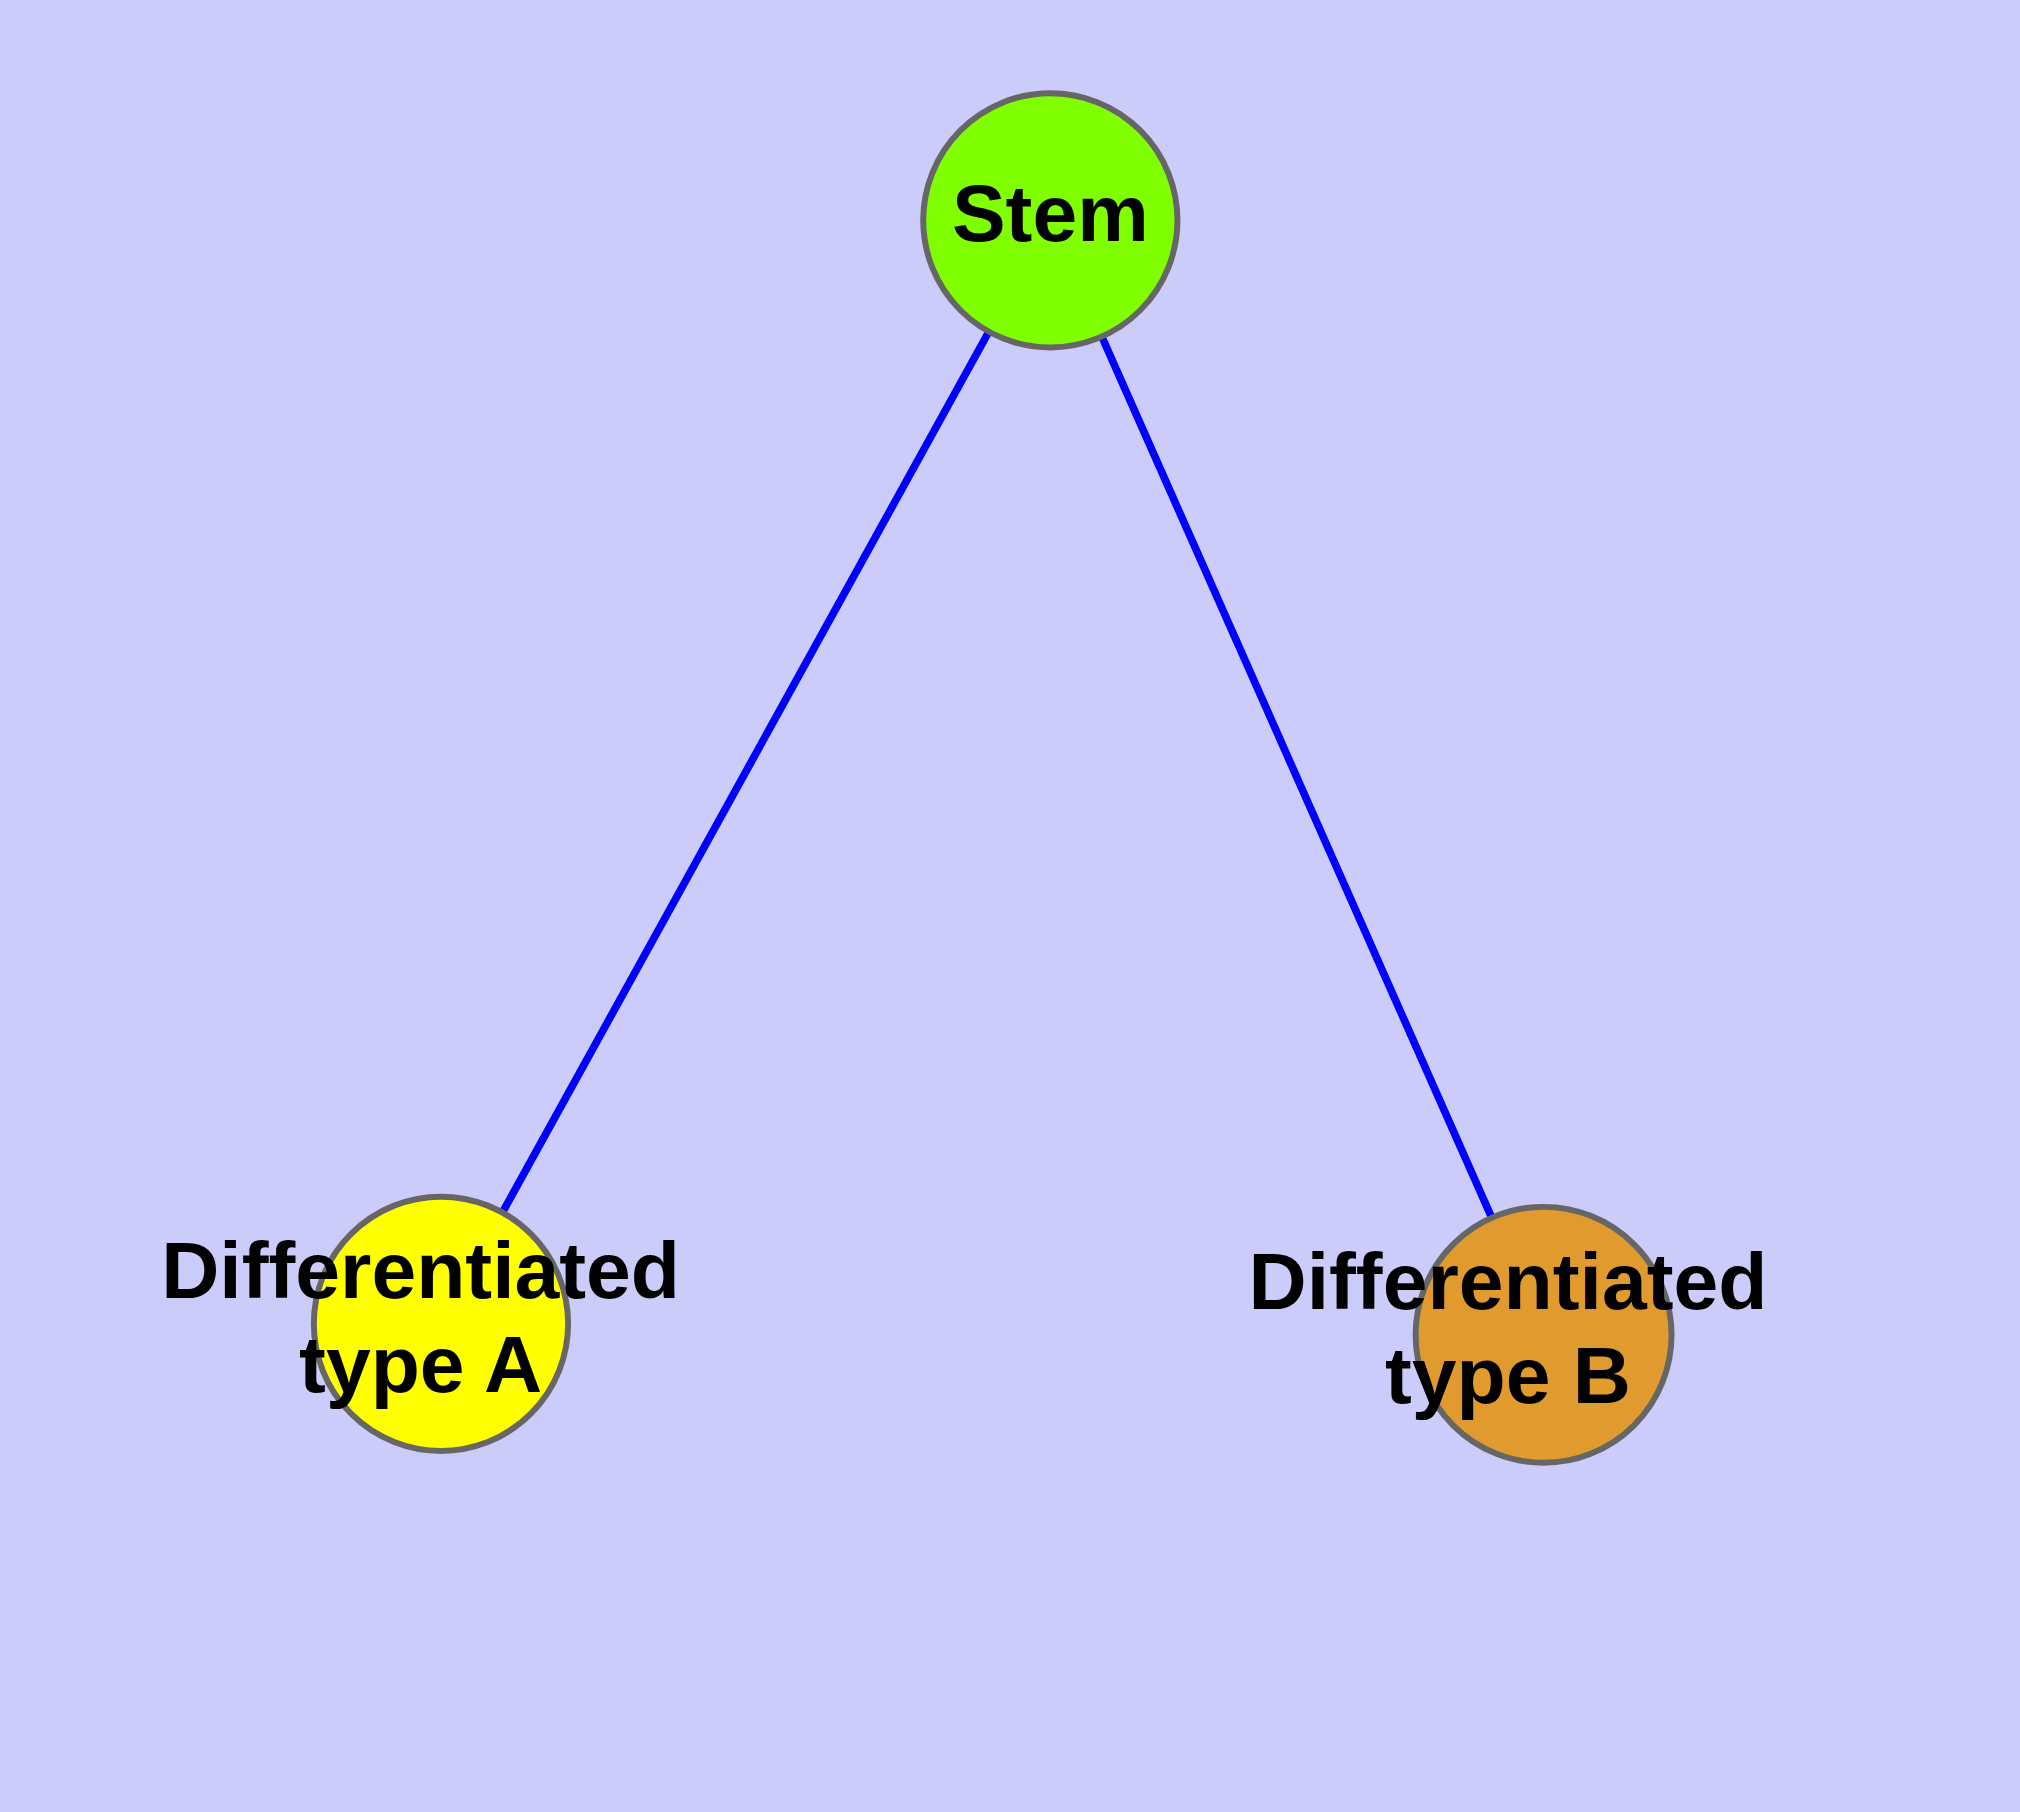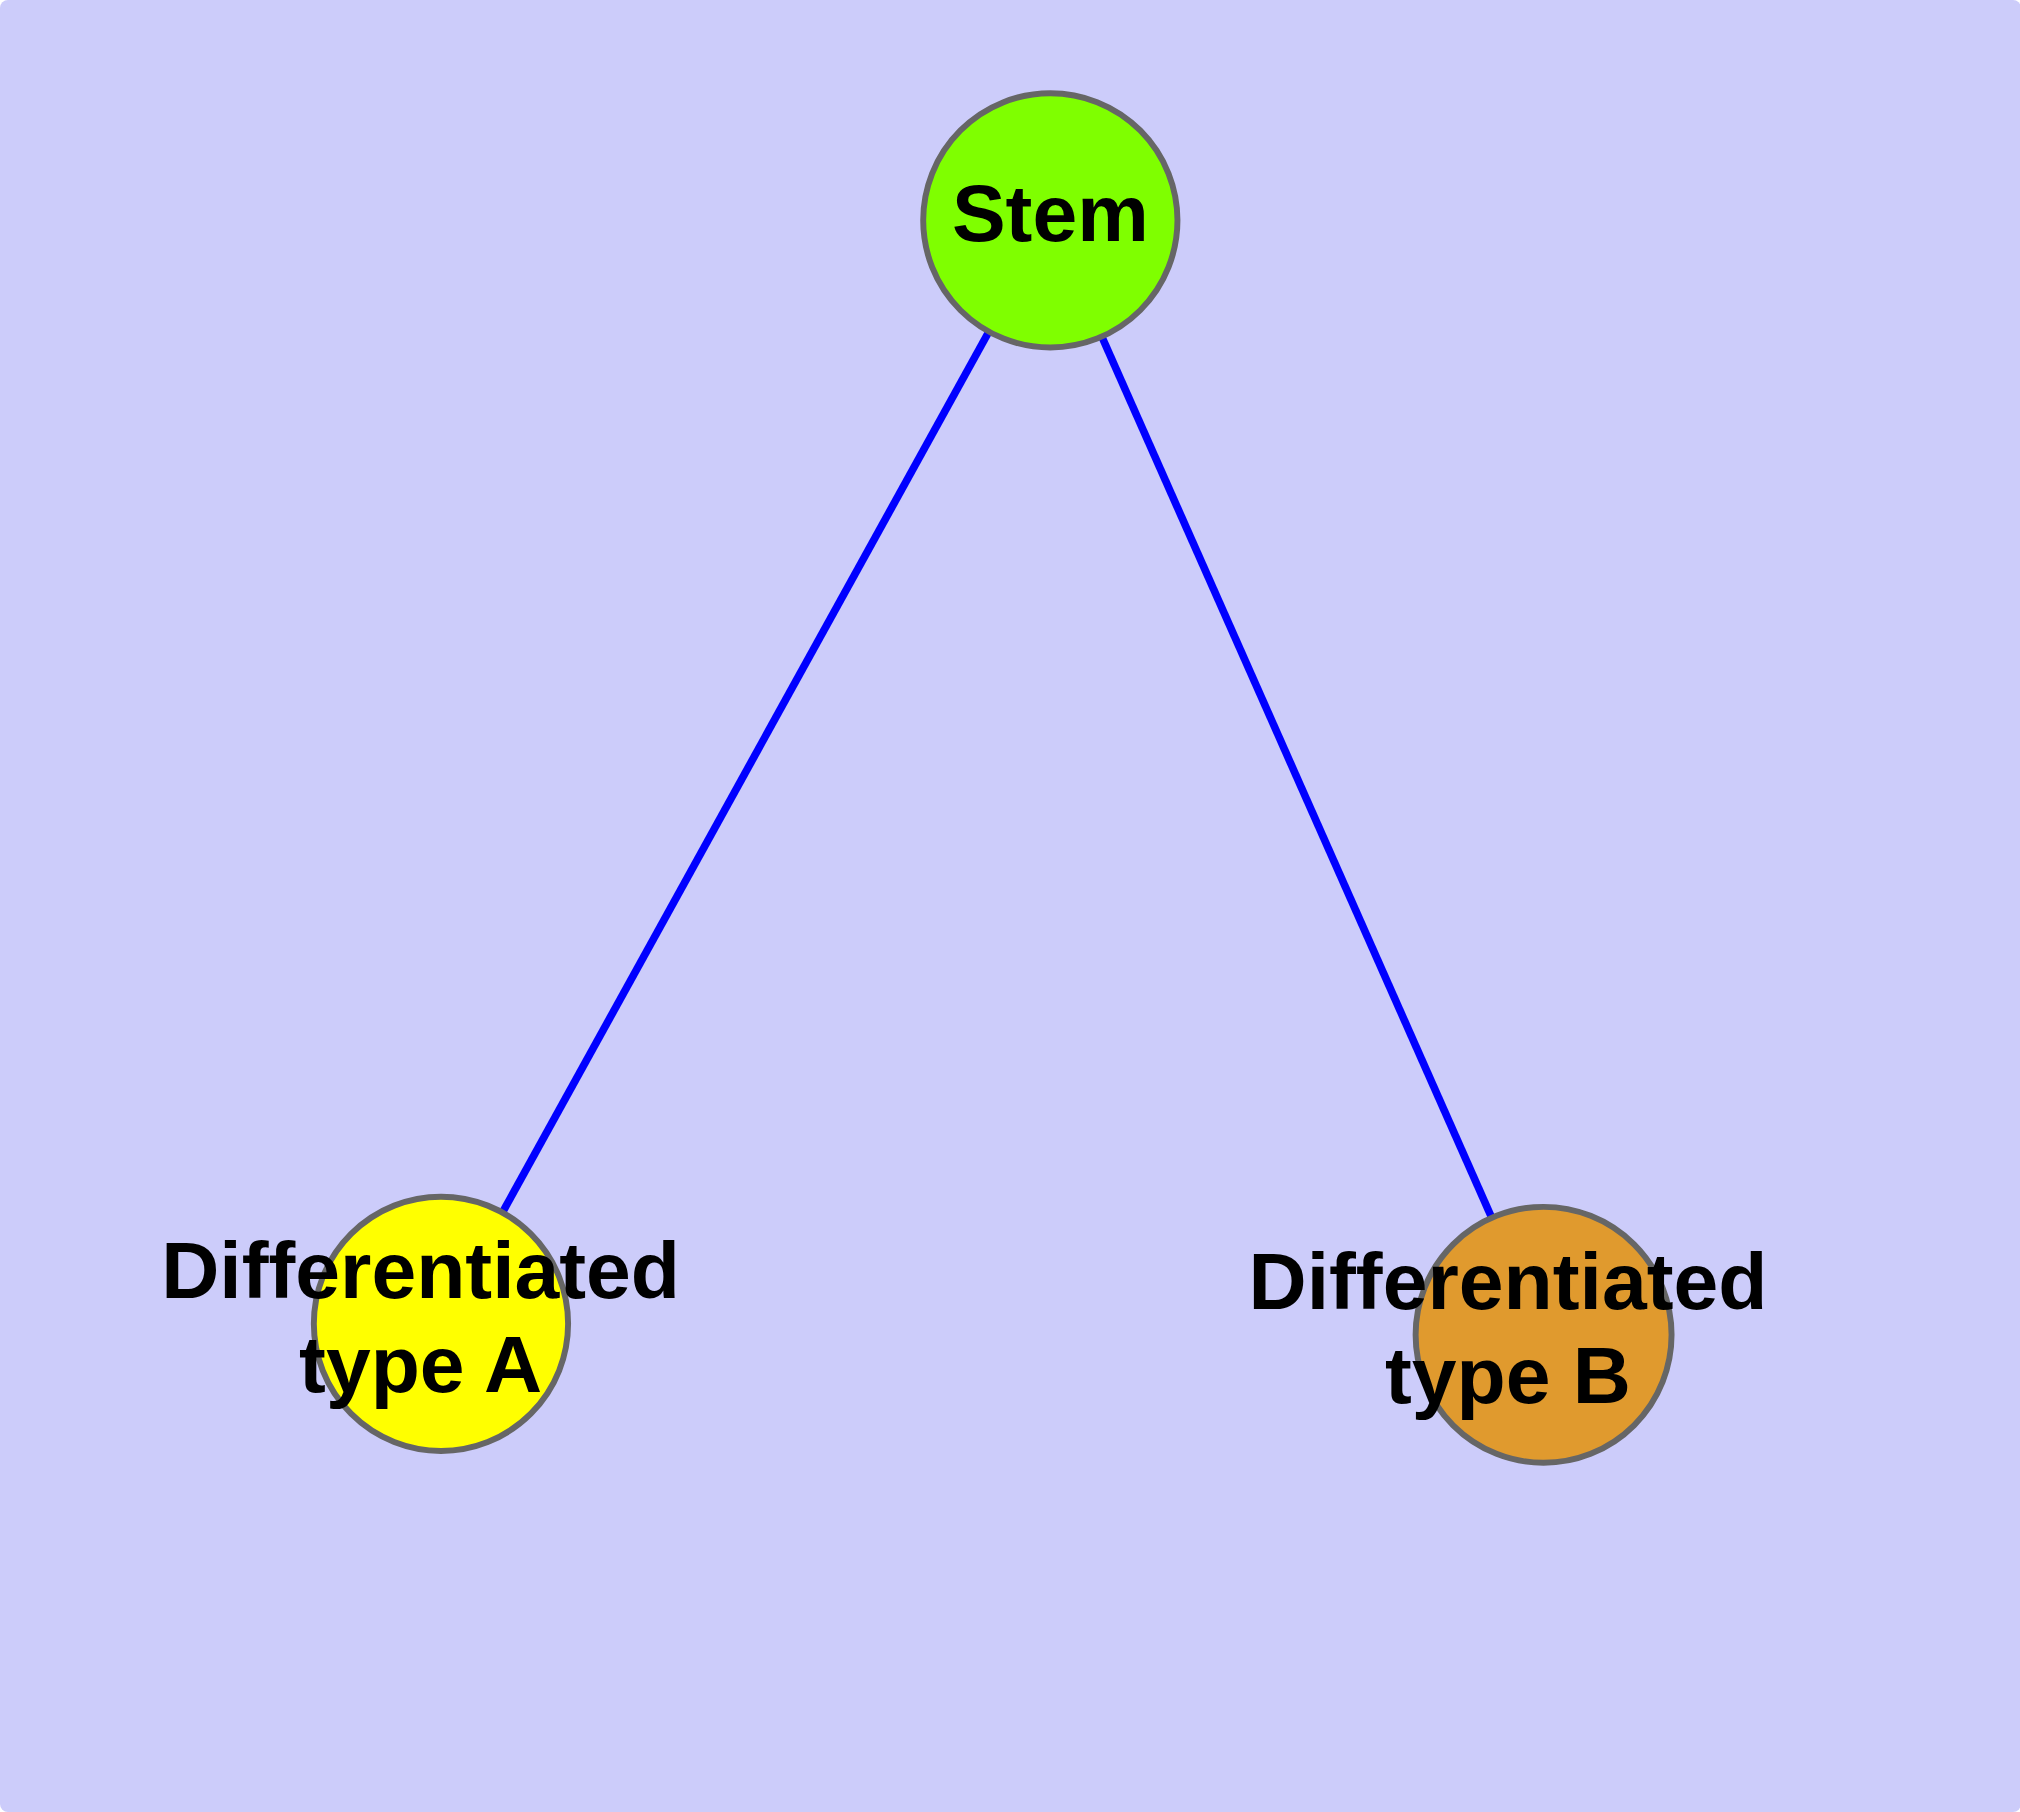--- a/index.html
+++ b/index.html
@@ -12,21 +12,20 @@
     width: 2021px;
     height: 1812px;
     overflow: hidden;
     font-family: "Liberation Sans", sans-serif;
   }
   #canvas {
     position: relative;
     width: 2021px;
     height: 1812px;
     background: #ffffff;
-    border-radius: 8px;
   }
   #graph-svg {
     position: absolute;
     left: 0;
     top: 0;
     width: 2021px;
     height: 1812px;
     display: block;
   }
   .node-label {

